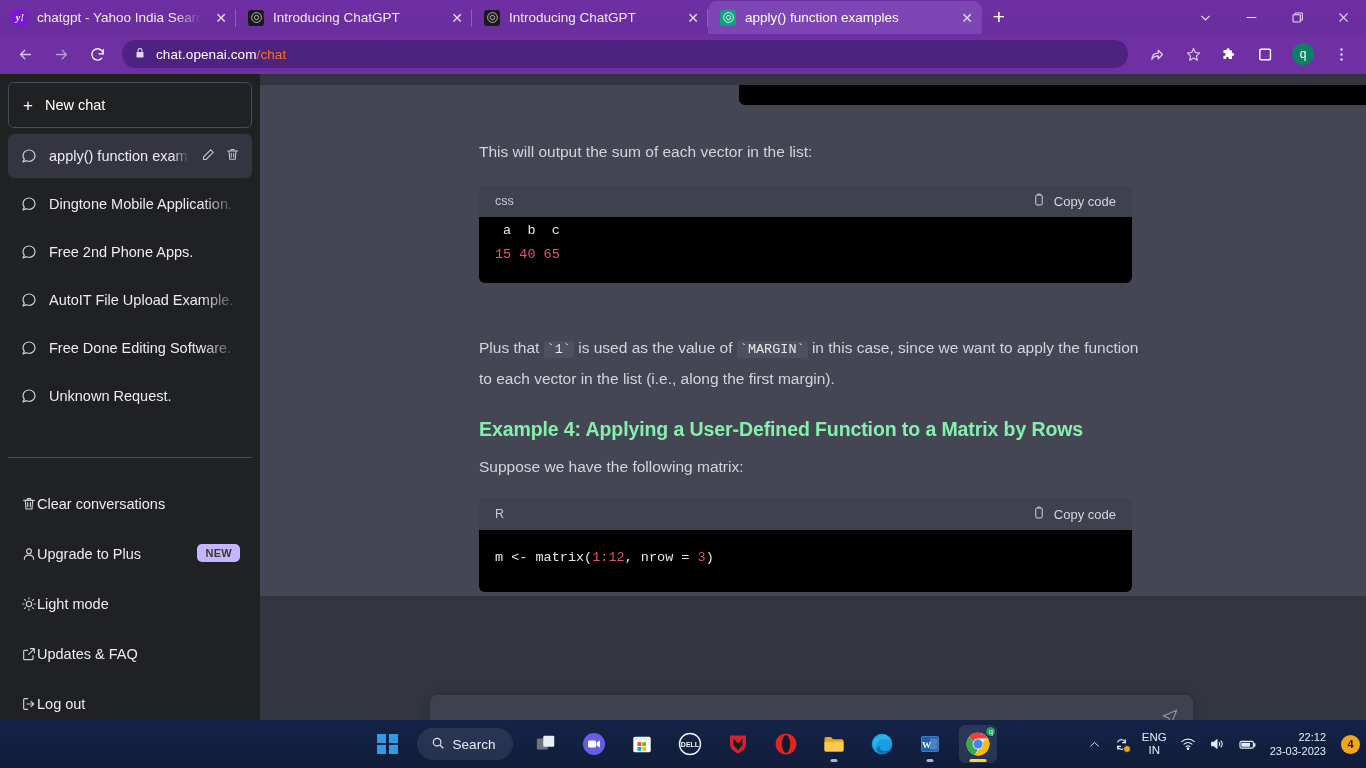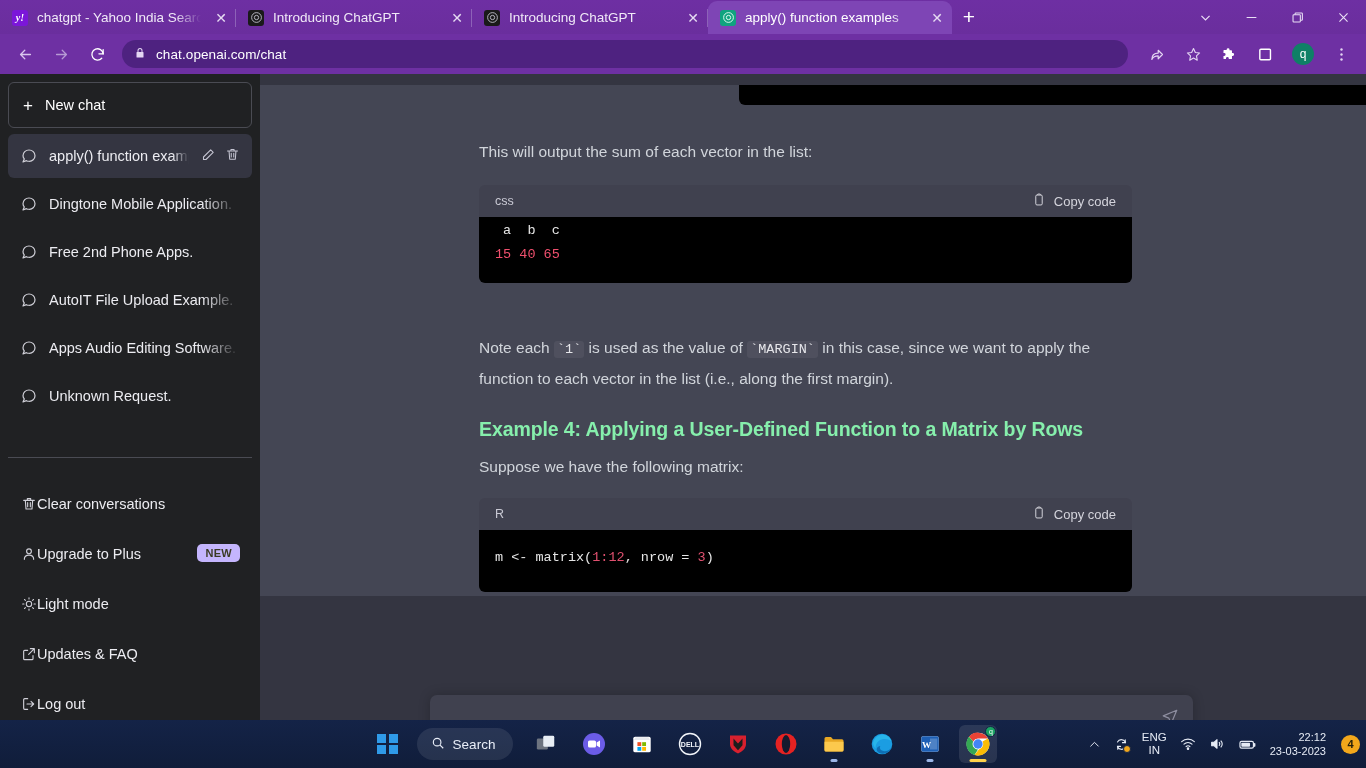--- a/index.html
+++ b/index.html
@@ -12,21 +12,21 @@
 
   
   #browser { position:absolute; left:0; top:0; width:1366px; height:720px; background:#5b2d8e; }
 
   .tabstrip { position:absolute; left:0; top:0; width:1366px; height:34px; background:#6b2fa0;
               background:linear-gradient(#6e2fa3,#6a2e9d); display:flex; align-items:flex-end; }
   .tab { height:33px; display:flex; align-items:center; padding:0 4px 0 12px; gap:9px;
          font-size:13.5px; color:#f0e9f7; position:relative; min-width:0; }
   .tab.inactive { width:236px; }
   .tab.inactive:after { content:""; position:absolute; right:0; top:8px; height:18px; width:1px; background:#8d62b8; }
-  .tab.active { width:244px; background:#7e45b5; border-radius:9px 9px 0 0; color:#fff; }
+  .tab.active { width:274px; background:#7e45b5; border-radius:9px 9px 0 0; color:#fff; }
   .tab-fav { width:16px; height:16px; flex:0 0 16px; border-radius:3px; display:flex;
              align-items:center; justify-content:center; font-size:10px; font-weight:bold; overflow:hidden;}
   .fav-yahoo { background:#7b16d9; color:#fff; font-style:italic; font-family:"Liberation Serif",serif;}
   .fav-gpt { background:#10a37f; color:#fff; }
   .fav-gpt.dark { background:#1a1a1a; }
   .tab-title { flex:1; white-space:nowrap; overflow:hidden; text-overflow:clip;
                -webkit-mask-image:linear-gradient(90deg,#000 84%,transparent 100%);
                mask-image:linear-gradient(90deg,#000 84%,transparent 100%); }
   .tab-close { width:22px; height:22px; flex:0 0 22px; display:flex; align-items:center;
                justify-content:center; color:#e6dcf2; font-size:14px; }
@@ -38,21 +38,21 @@
                 color:#e9dff5; font-size:14px; }
   .winctl .wc-close { font-size:17px; }
 
   .toolbar { position:absolute; left:0; top:34px; width:1366px; height:40px; background:#6e30a3;
              display:flex; align-items:center; padding:0 8px; gap:2px; }
   .tb-btn { width:34px; height:30px; display:flex; align-items:center; justify-content:center;
             color:#e3d4f2; }
   .omnibox { flex:1; height:28px; margin:0 10px 0 6px; background:#4e2280; border-radius:14px;
              display:flex; align-items:center; padding:0 12px; gap:10px; max-width:1062px; }
   .omnibox .url { font-size:13.5px; color:#fff; letter-spacing:.1px; }
-  .omnibox .url .path { color:#ffffff; }
+  .omnibox .url .path { color:#f97316; }
   .tb-right { display:flex; align-items:center; gap:2px; margin-left:auto; }
   .avatar-q { width:22px; height:22px; border-radius:50%; background:#0f8066; color:#fff;
               font-size:12px; display:flex; align-items:center; justify-content:center; margin:0 8px; }
 
   
   #page { position:absolute; left:0; top:74px; width:1366px; height:646px; background:#343541;
           display:flex; overflow:hidden; }
 
   
   .sidebar { width:260px; height:646px; background:#202123; display:flex; flex-direction:column;
@@ -337,21 +337,21 @@
           </span>
           <span class="ctitle">AutoIT File Upload Example.</span>
         </div>
 
         <div class="conv">
           <span class="ico">
             <svg width="16" height="16" viewBox="0 0 24 24" fill="none" stroke="#d0d0d8" stroke-width="1.8" stroke-linejoin="round">
                 <path d="M21 11.5a8.4 8.4 0 01-9 8.4 9 9 0 01-3.9-.9L3 21l1.9-4.6A8.4 8.4 0 013 11.5C3 6.8 7 3 12 3s9 3.8 9 8.5z"></path>
               </svg>
           </span>
-          <span class="ctitle">Apps Audio Editing Software.</span>
+          <span class="ctitle">Free Done Editing Software.</span>
         </div>
 
 
         <div class="conv">
           <span class="ico">
             <svg width="16" height="16" viewBox="0 0 24 24" fill="none" stroke="#d0d0d8" stroke-width="1.8" stroke-linejoin="round">
                 <path d="M21 11.5a8.4 8.4 0 01-9 8.4 9 9 0 01-3.9-.9L3 21l1.9-4.6A8.4 8.4 0 013 11.5C3 6.8 7 3 12 3s9 3.8 9 8.5z"></path>
               </svg>
           </span>
           <span class="ctitle">Unknown Request.</span>
@@ -429,21 +429,21 @@
                     <path d="M9.5 3.5V2.8a1 1 0 011-1h3a1 1 0 011 1v.7"></path>
                   </svg>
               </span>
               <span>Copy code</span>
             </span>
           </div>
           <div class="cb-body"><span> a  b  c</span>
 <span class="tok-red">15 40 65</span></div>
         </div>
 
-        <div class="para" style="left:219px; top:248px;"><span>Note each </span><code class="inline">`1`</code><span> is used as the value of </span><code class="inline">`MARGIN`</code><span> in this case, since we want to apply the function to each vector in the list (i.e., along the first margin).</span></div>
+        <div class="para" style="left:219px; top:248px;"><span>Plus that </span><code class="inline">`1`</code><span> is used as the value of </span><code class="inline">`MARGIN`</code><span> in this case, since we want to apply the function to each vector in the list (i.e., along the first margin).</span></div>
 
         <div class="h-sub" style="left:219px; top:333px;">Example 4: Applying a User-Defined Function to a Matrix by Rows</div>
 
         <div class="para" style="left:219px; top:367px;">Suppose we have the following matrix:</div>
 
         <div class="codeblock" style="left:219px; top:413px;">
           <div class="cb-head">
             <span>R</span>
             <span class="cb-copy">
               <span>

